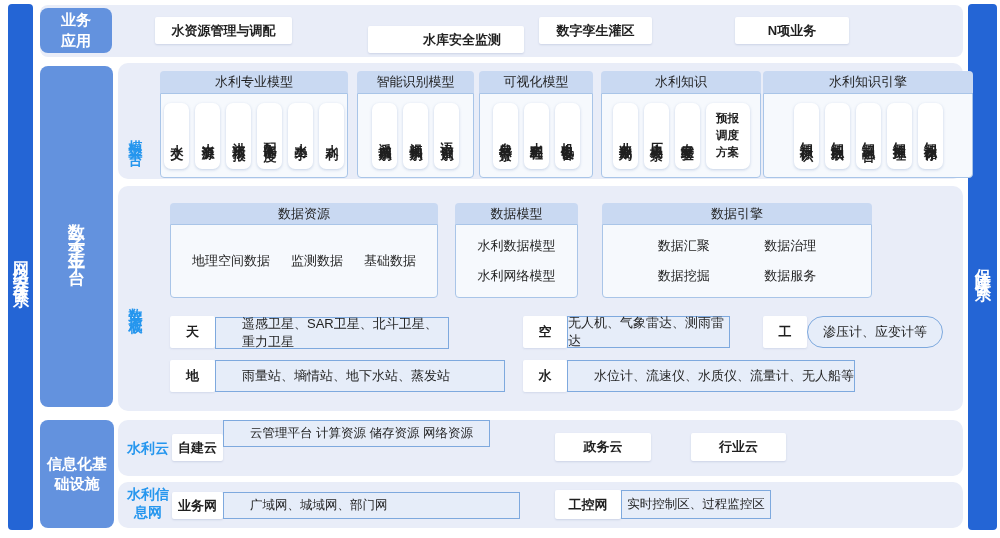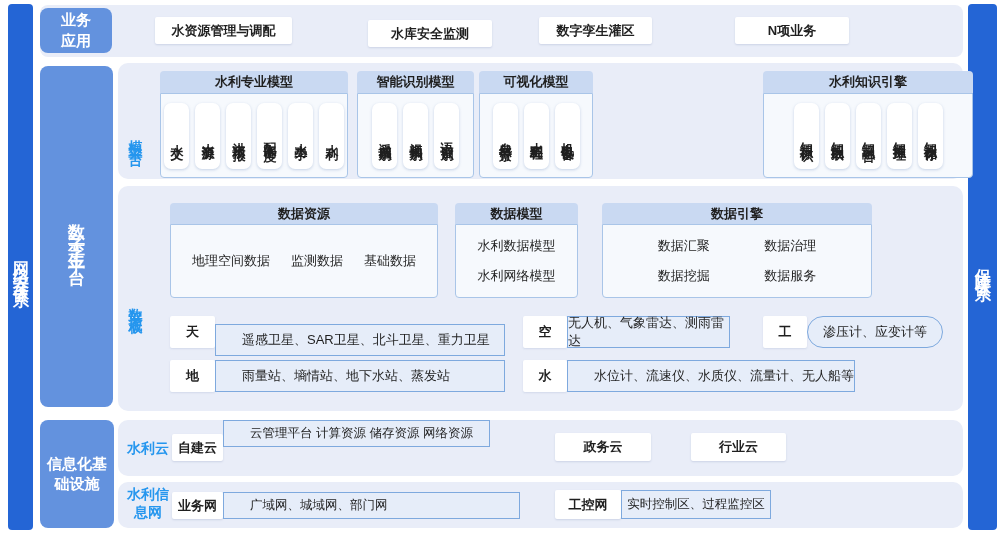--- a/index.html
+++ b/index.html
@@ -22,21 +22,21 @@
         justify-content:center;font-size:13px;font-weight:600;
         box-shadow:0 1px 2px rgba(120,140,180,.25);}
   
   .azlabel{position:absolute;color:#2596ee;font-weight:bold;font-size:14px;text-align:center;
         display:flex;align-items:center;justify-content:center;}
   .azv{writing-mode:vertical-rl;text-orientation:upright;letter-spacing:4px;}
   .azlabel .wrap{word-break:break-all;line-height:1.3;}
   
   .group{position:absolute;}
   .ghead{height:22px;background:#c9d9f2;border-radius:4px 4px 0 0;display:flex;align-items:center;
-        justify-content:center;font-size:13px;font-weight:bold;}
+        justify-content:center;font-size:13px;font-weight:normal;}
   .gbody{background:#f6f9fd;border:1px solid #a9c5e8;border-radius:0 0 4px 4px;box-sizing:border-box;}
   .pillrow{height:85px;display:flex;align-items:center;justify-content:center;gap:6px;}
   .vpill{writing-mode:vertical-rl;text-orientation:upright;background:#fff;border-radius:7px;
         height:66px;width:25px;display:flex;align-items:center;justify-content:center;
         font-size:13px;font-weight:600;letter-spacing:2px;
         box-shadow:0 1px 3px rgba(110,140,190,.35);}
   .hpill{background:#fff;border-radius:7px;width:44px;height:66px;display:flex;align-items:center;
         justify-content:center;text-align:center;font-size:11.5px;font-weight:600;line-height:1.5;
         box-shadow:0 1px 3px rgba(110,140,190,.35);}
   .hpill .wrap{width:24px;word-break:break-all;}
@@ -67,21 +67,21 @@
   <div class="panel" style="left:40px;top:5px;width:923px;height:52px;border-radius:8px;"></div>
   <div class="panel" style="left:118px;top:63px;width:845px;height:116px;"></div>
   <div class="panel" style="left:118px;top:186px;width:845px;height:225px;"></div>
   <div class="panel" style="left:118px;top:420px;width:845px;height:56px;"></div>
   <div class="panel" style="left:118px;top:482px;width:845px;height:46px;"></div>
 
   <div class="bluebox" style="left:40px;top:8px;width:72px;height:45px;font-size:15px;">
     <span class="wrap" style="width:32px;">业务应用</span>
   </div>
   <div class="wbox" style="left:155px;top:17px;width:137px;height:27px;">水资源管理与调配</div>
-  <div class="wbox" style="left:368px;top:20px;width:124px;height:27px;">水库安全监测</div>
+  <div class="wbox" style="left:368px;top:26px;width:124px;height:27px;padding-left:32px;">水库安全监测</div>
   <div class="wbox" style="left:539px;top:17px;width:113px;height:27px;">数字孪生灌区</div>
   <div class="wbox" style="left:735px;top:17px;width:114px;height:27px;">N项业务</div>
 
   <div class="bluebox" style="left:40px;top:66px;width:73px;height:341px;">
     <span class="vblue">数字孪生平台</span>
   </div>
 
   <div class="azlabel azv" style="left:124px;top:94px;height:86px;width:24px;">模型平台</div>
 
   <div class="group" style="left:160px;top:71px;width:188px;">
@@ -107,20 +107,31 @@
 
   <div class="group" style="left:479px;top:71px;width:114px;">
     <div class="ghead">可视化模型</div>
     <div class="gbody pillrow">
       <span class="vpill">自然背景</span>
       <span class="vpill">水利工程</span>
       <span class="vpill">机电设备</span>
     </div>
   </div>
 
+  <div class="group" style="left:601px;top:71px;width:160px;">
+    <div class="ghead">水利知识</div>
+    <div class="gbody pillrow">
+      <span class="vpill">业务规则</span>
+      <span class="vpill">历史场景</span>
+      <span class="vpill">专家经验</span>
+      <span class="hpill">
+          <span class="wrap">预报调度方案</span>
+        </span>
+    </div>
+  </div>
 
   <div class="group" style="left:763px;top:71px;width:210px;">
     <div class="ghead">水利知识引擎</div>
     <div class="gbody pillrow">
       <span class="vpill">知识标识</span>
       <span class="vpill">知识抽取</span>
       <span class="vpill">知识融合</span>
       <span class="vpill">知识推理</span>
       <span class="vpill">知识储存</span>
     </div>
@@ -159,21 +170,21 @@
         <span>数据治理</span>
       </div>
       <div class="drow">
         <span>数据挖掘</span>
         <span>数据服务</span>
       </div>
     </div>
   </div>
 
   <div class="slabel" style="left:170px;top:316px;width:45px;">天</div>
-  <div class="cbox pl" style="left:215px;top:324px;width:290px;">遥感卫星、SAR卫星、北斗卫星、重力卫星</div>
+  <div class="cbox pl" style="left:215px;top:317px;width:234px;">遥感卫星、SAR卫星、北斗卫星、重力卫星</div>
   <div class="slabel" style="left:523px;top:316px;width:44px;">空</div>
   <div class="cbox ctr" style="left:567px;top:316px;width:163px;">无人机、气象雷达、测雨雷达</div>
   <div class="slabel" style="left:763px;top:316px;width:44px;">工</div>
   <div class="cbox ctr" style="left:807px;top:316px;width:136px;border-radius:16px;">渗压计、应变计等</div>
   <div class="slabel" style="left:170px;top:360px;width:45px;">地</div>
   <div class="cbox pl" style="left:215px;top:360px;width:290px;">雨量站、墒情站、地下水站、蒸发站</div>
   <div class="slabel" style="left:523px;top:360px;width:44px;">水</div>
   <div class="cbox pl" style="left:567px;top:360px;width:288px;">水位计、流速仪、水质仪、流量计、无人船等</div>
 
   <div class="bluebox" style="left:40px;top:420px;width:74px;height:108px;font-size:15px;">

